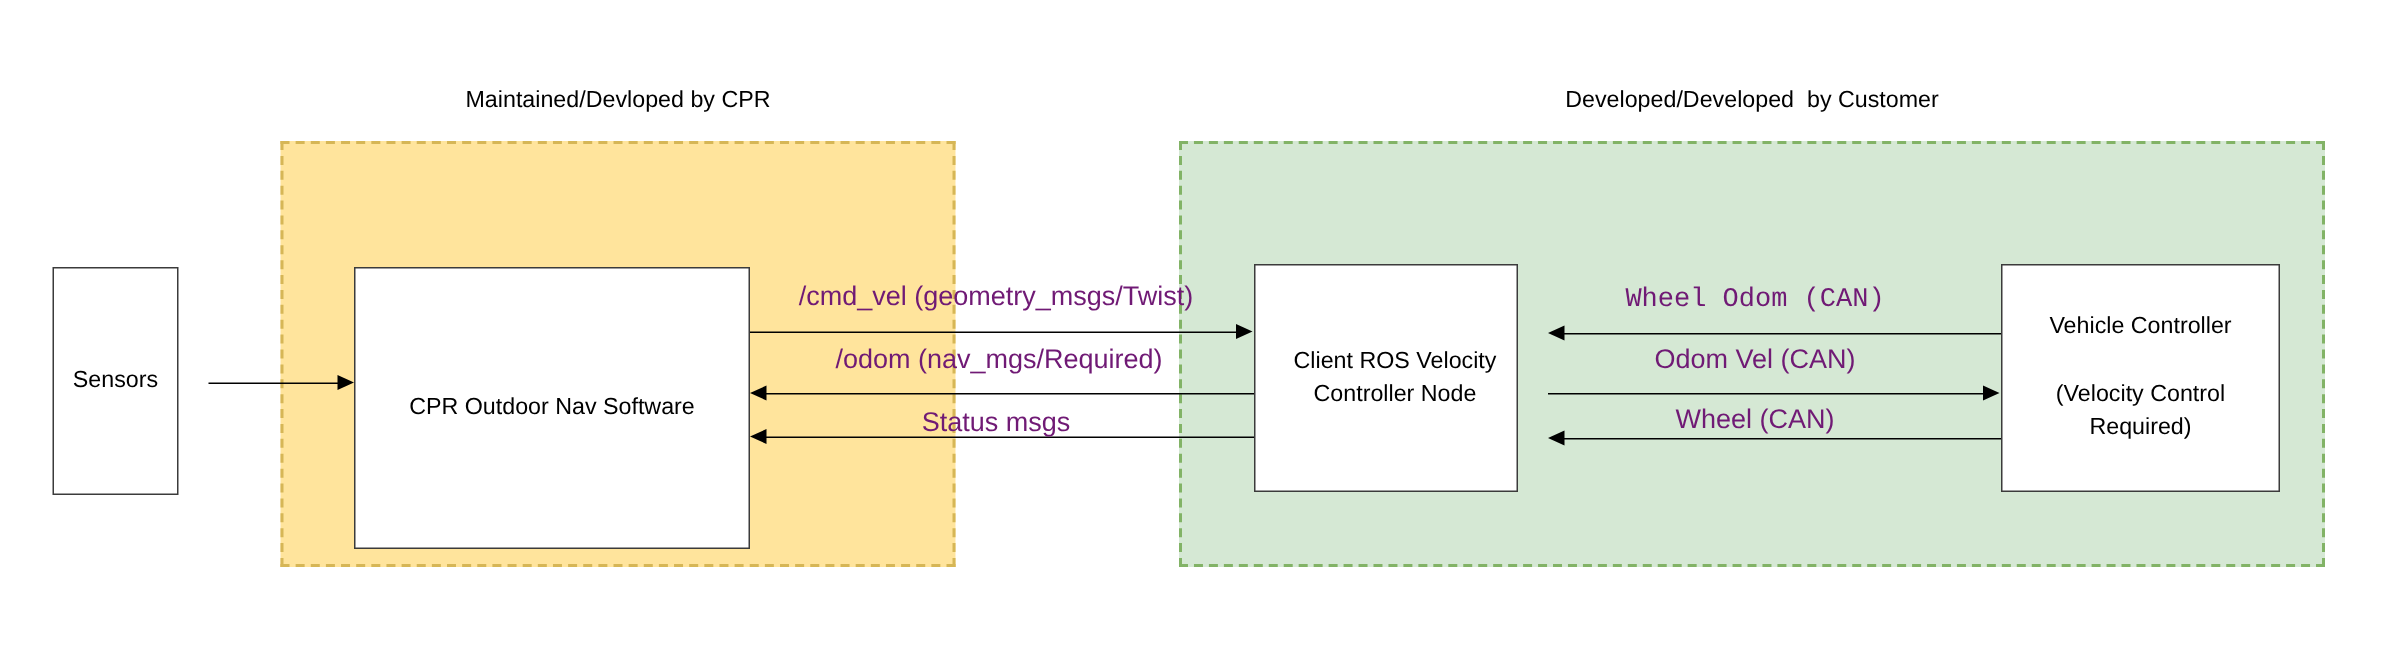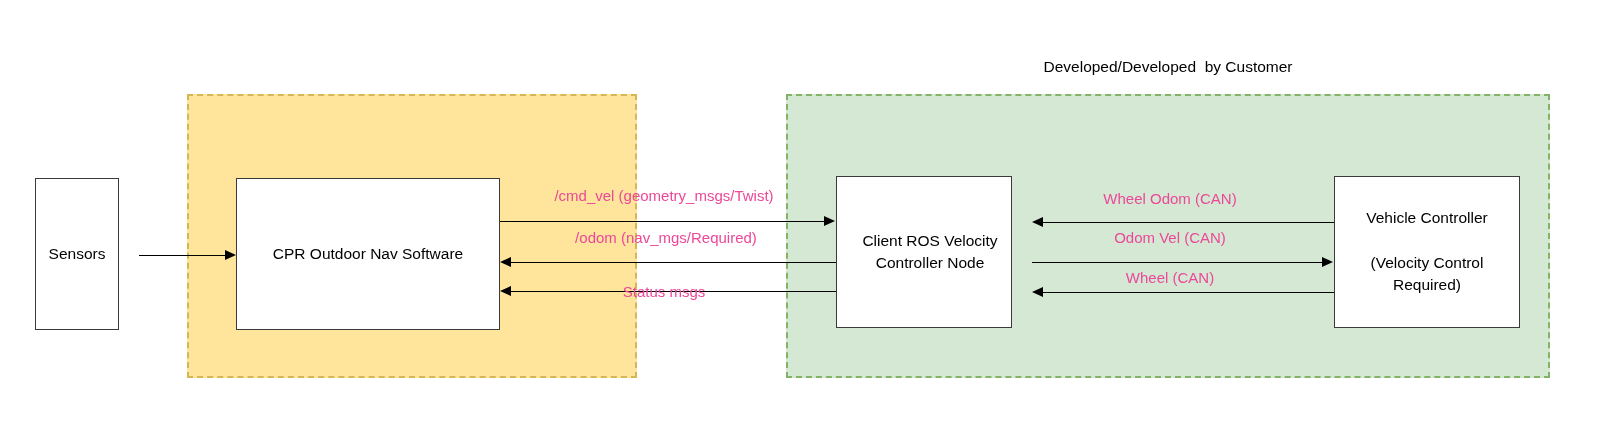--- a/index.html
+++ b/index.html
@@ -70,45 +70,46 @@
     border-bottom: 5.5px solid transparent;
   }
   .arrow-right {
     border-left: 11px solid #000000;
   }
   .arrow-left {
     border-right: 11px solid #000000;
   }
   .edge-label {
     position: absolute;
-    font-size: 15px;
+    font-size: 18px;
     line-height: 1.2;
-    color: #ec4899;
+    color: #701a75;
     white-space: pre;
     text-align: center;
     transform: translateX(-50%);
   }
 </style>
 </head>
 <body>
 
 <div id="stage">
 
   <div class="region region-cpr" style="left:187px; top:94px; width:450px; height:284px;"></div>
 
   <div class="region region-customer" style="left:786px; top:94px; width:764px; height:284px;"></div>
 
+  <div class="region-label" style="left:187px; top:58px; width:450px;">Maintained/Devloped by CPR</div>
 
   <div class="region-label" style="left:786px; top:58px; width:764px;">Developed/Developed  by Customer</div>
 
   <div class="node" style="left:35px; top:178px; width:84px; height:152px;">
     <span class="node-text">Sensors</span>
   </div>
 
-  <div class="node" style="left:236px; top:178px; width:264px; height:152px;">
+  <div class="node" style="left:236px; top:178px; width:264px; height:188px;">
     <span class="node-text">CPR Outdoor Nav Software</span>
   </div>
 
   <div class="node" style="left:836px; top:176px; width:176px; height:152px;padding-left:12px;">
     <span class="node-text">Client ROS Velocity
 Controller Node</span>
   </div>
 
   <div class="node" style="left:1334px; top:176px; width:186px; height:152px;">
     <span class="node-text">Vehicle Controller
@@ -123,25 +124,25 @@
   <div class="edge" style="left:500px; top:221px; width:328px;"></div>
   <div class="arrowhead arrow-right" style="left:824px; top:216px;"></div>
   <div class="edge-label" style="left:664px; top:187px;">/cmd_vel (geometry_msgs/Twist)</div>
 
   <div class="edge" style="left:510px; top:262px; width:326px;"></div>
   <div class="arrowhead arrow-left" style="left:500px; top:257px;"></div>
   <div class="edge-label" style="left:666px; top:229px;">/odom (nav_mgs/Required)</div>
 
   <div class="edge" style="left:510px; top:291px; width:326px;"></div>
   <div class="arrowhead arrow-left" style="left:500px; top:286px;"></div>
-  <div class="edge-label" style="left:664px; top:271px;margin-top:12px;">Status msgs</div>
+  <div class="edge-label" style="left:664px; top:271px;">Status msgs</div>
 
   <div class="edge" style="left:1042px; top:222px; width:292px;"></div>
   <div class="arrowhead arrow-left" style="left:1032px; top:217px;"></div>
-  <div class="edge-label" style="left:1170px; top:190px;">Wheel Odom (CAN)</div>
+  <div class="edge-label" style="left:1170px; top:190px;font-family:Liberation Mono, monospace;">Wheel Odom (CAN)</div>
 
   <div class="edge" style="left:1032px; top:262px; width:292px;"></div>
   <div class="arrowhead arrow-right" style="left:1322px; top:257px;"></div>
   <div class="edge-label" style="left:1170px; top:229px;">Odom Vel (CAN)</div>
 
   <div class="edge" style="left:1042px; top:292px; width:292px;"></div>
   <div class="arrowhead arrow-left" style="left:1032px; top:287px;"></div>
   <div class="edge-label" style="left:1170px; top:269px;">Wheel (CAN)</div>
 
 </div>

